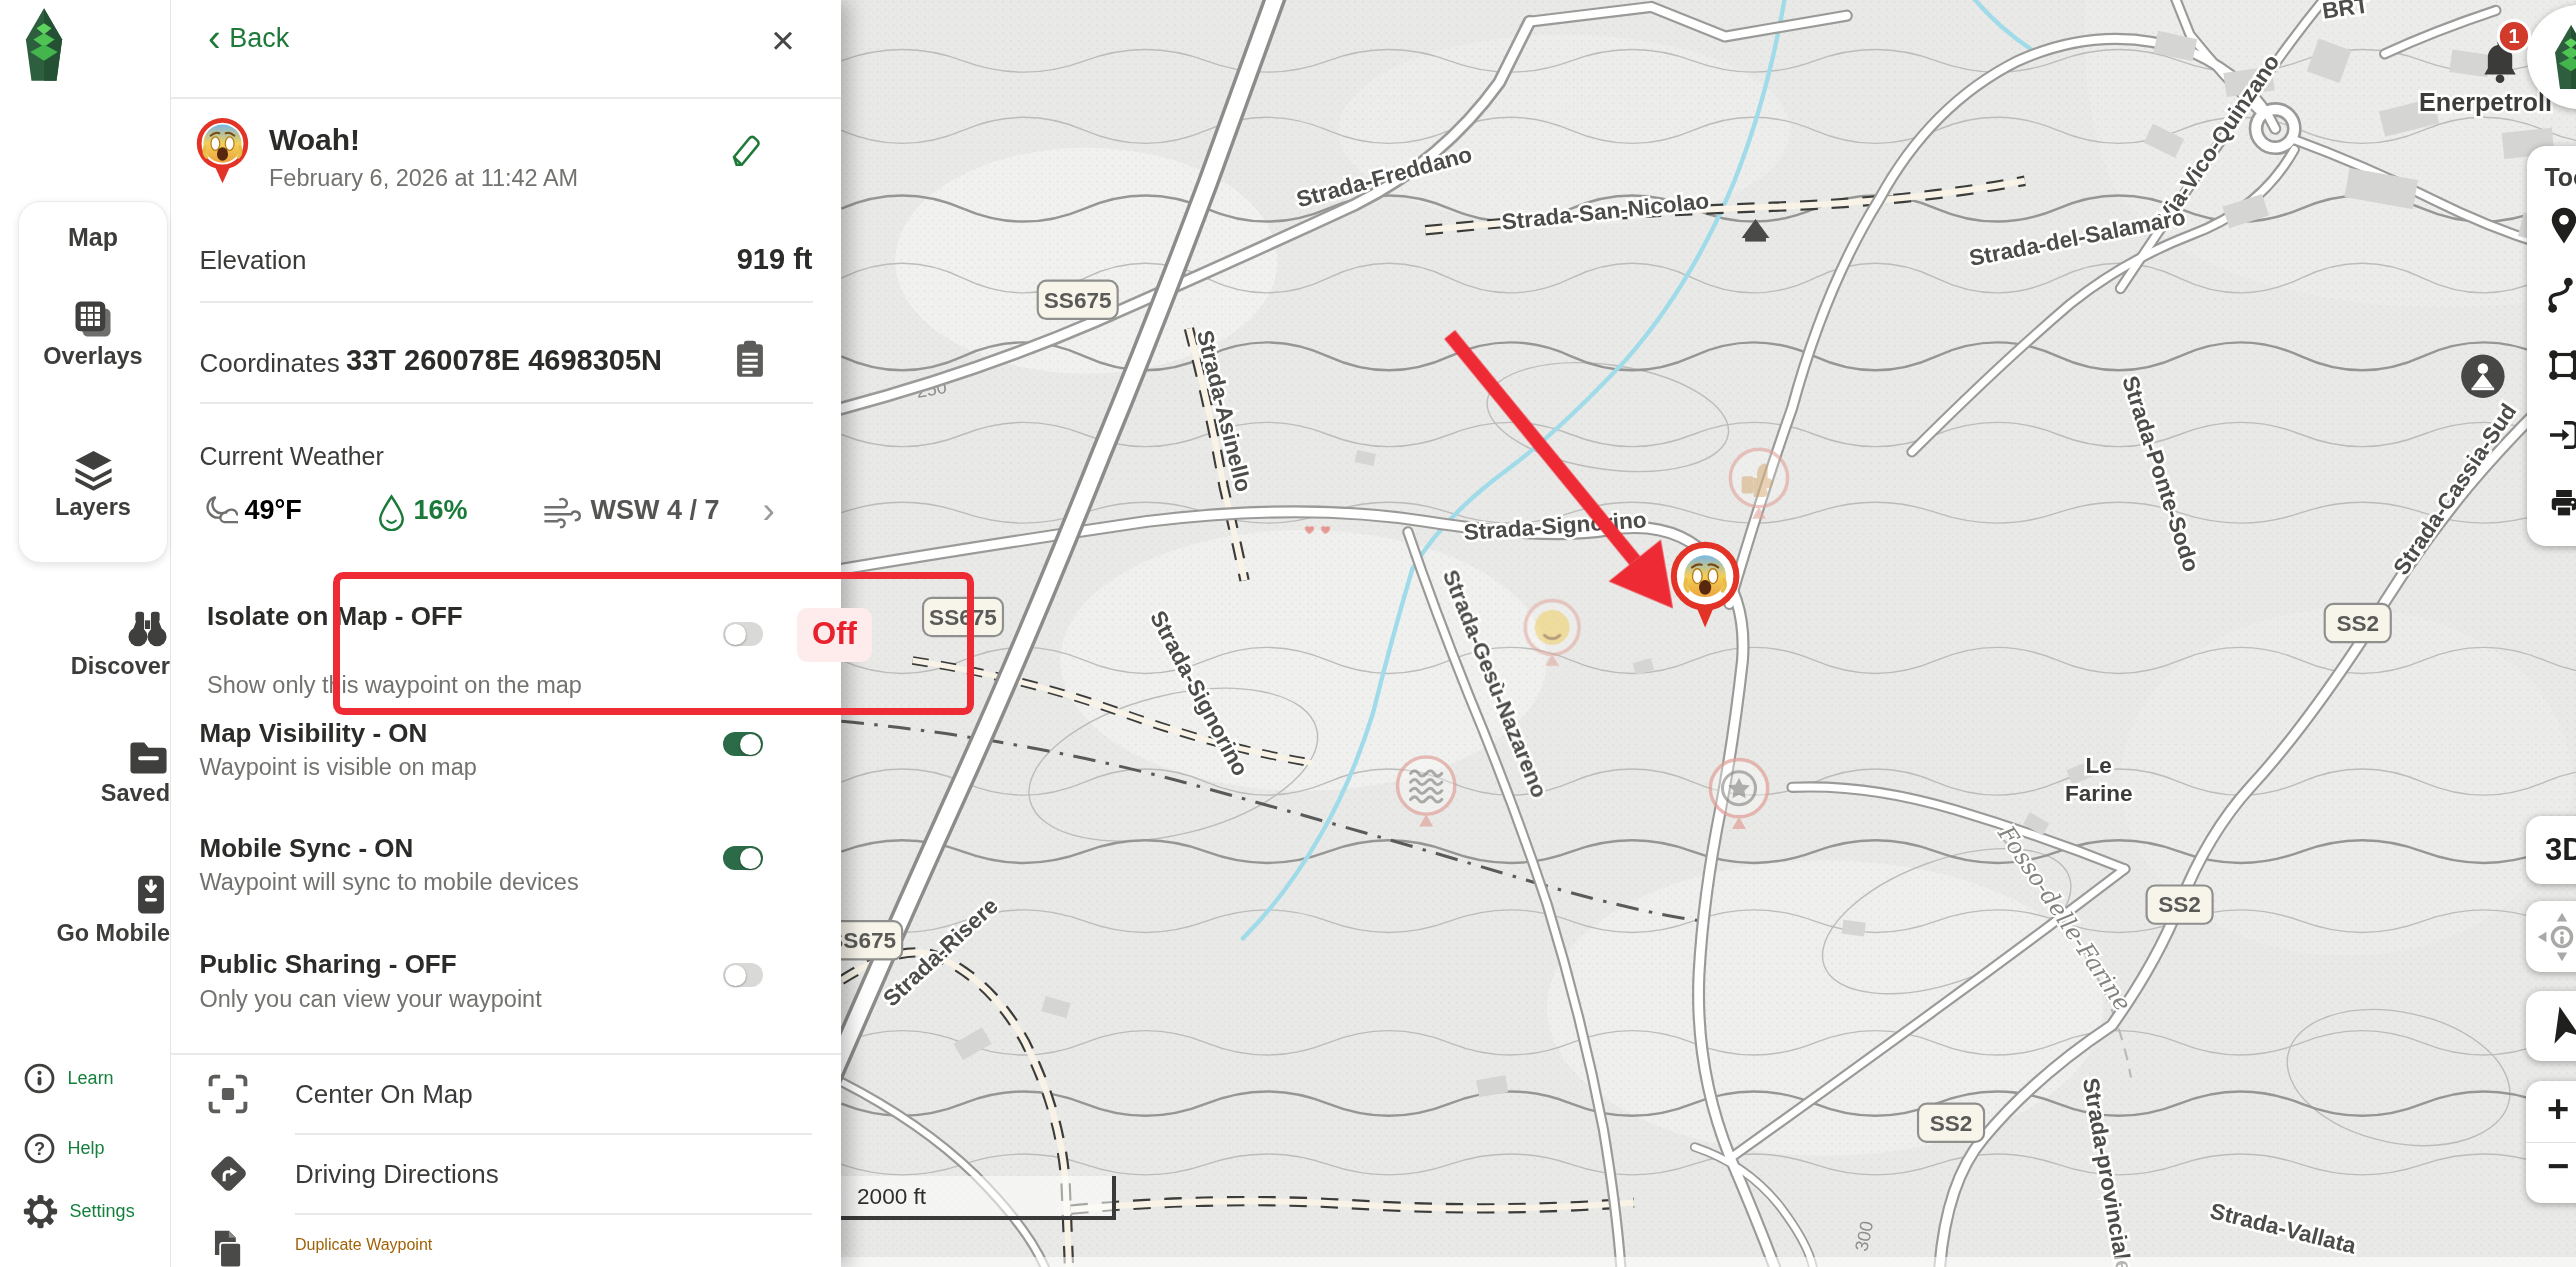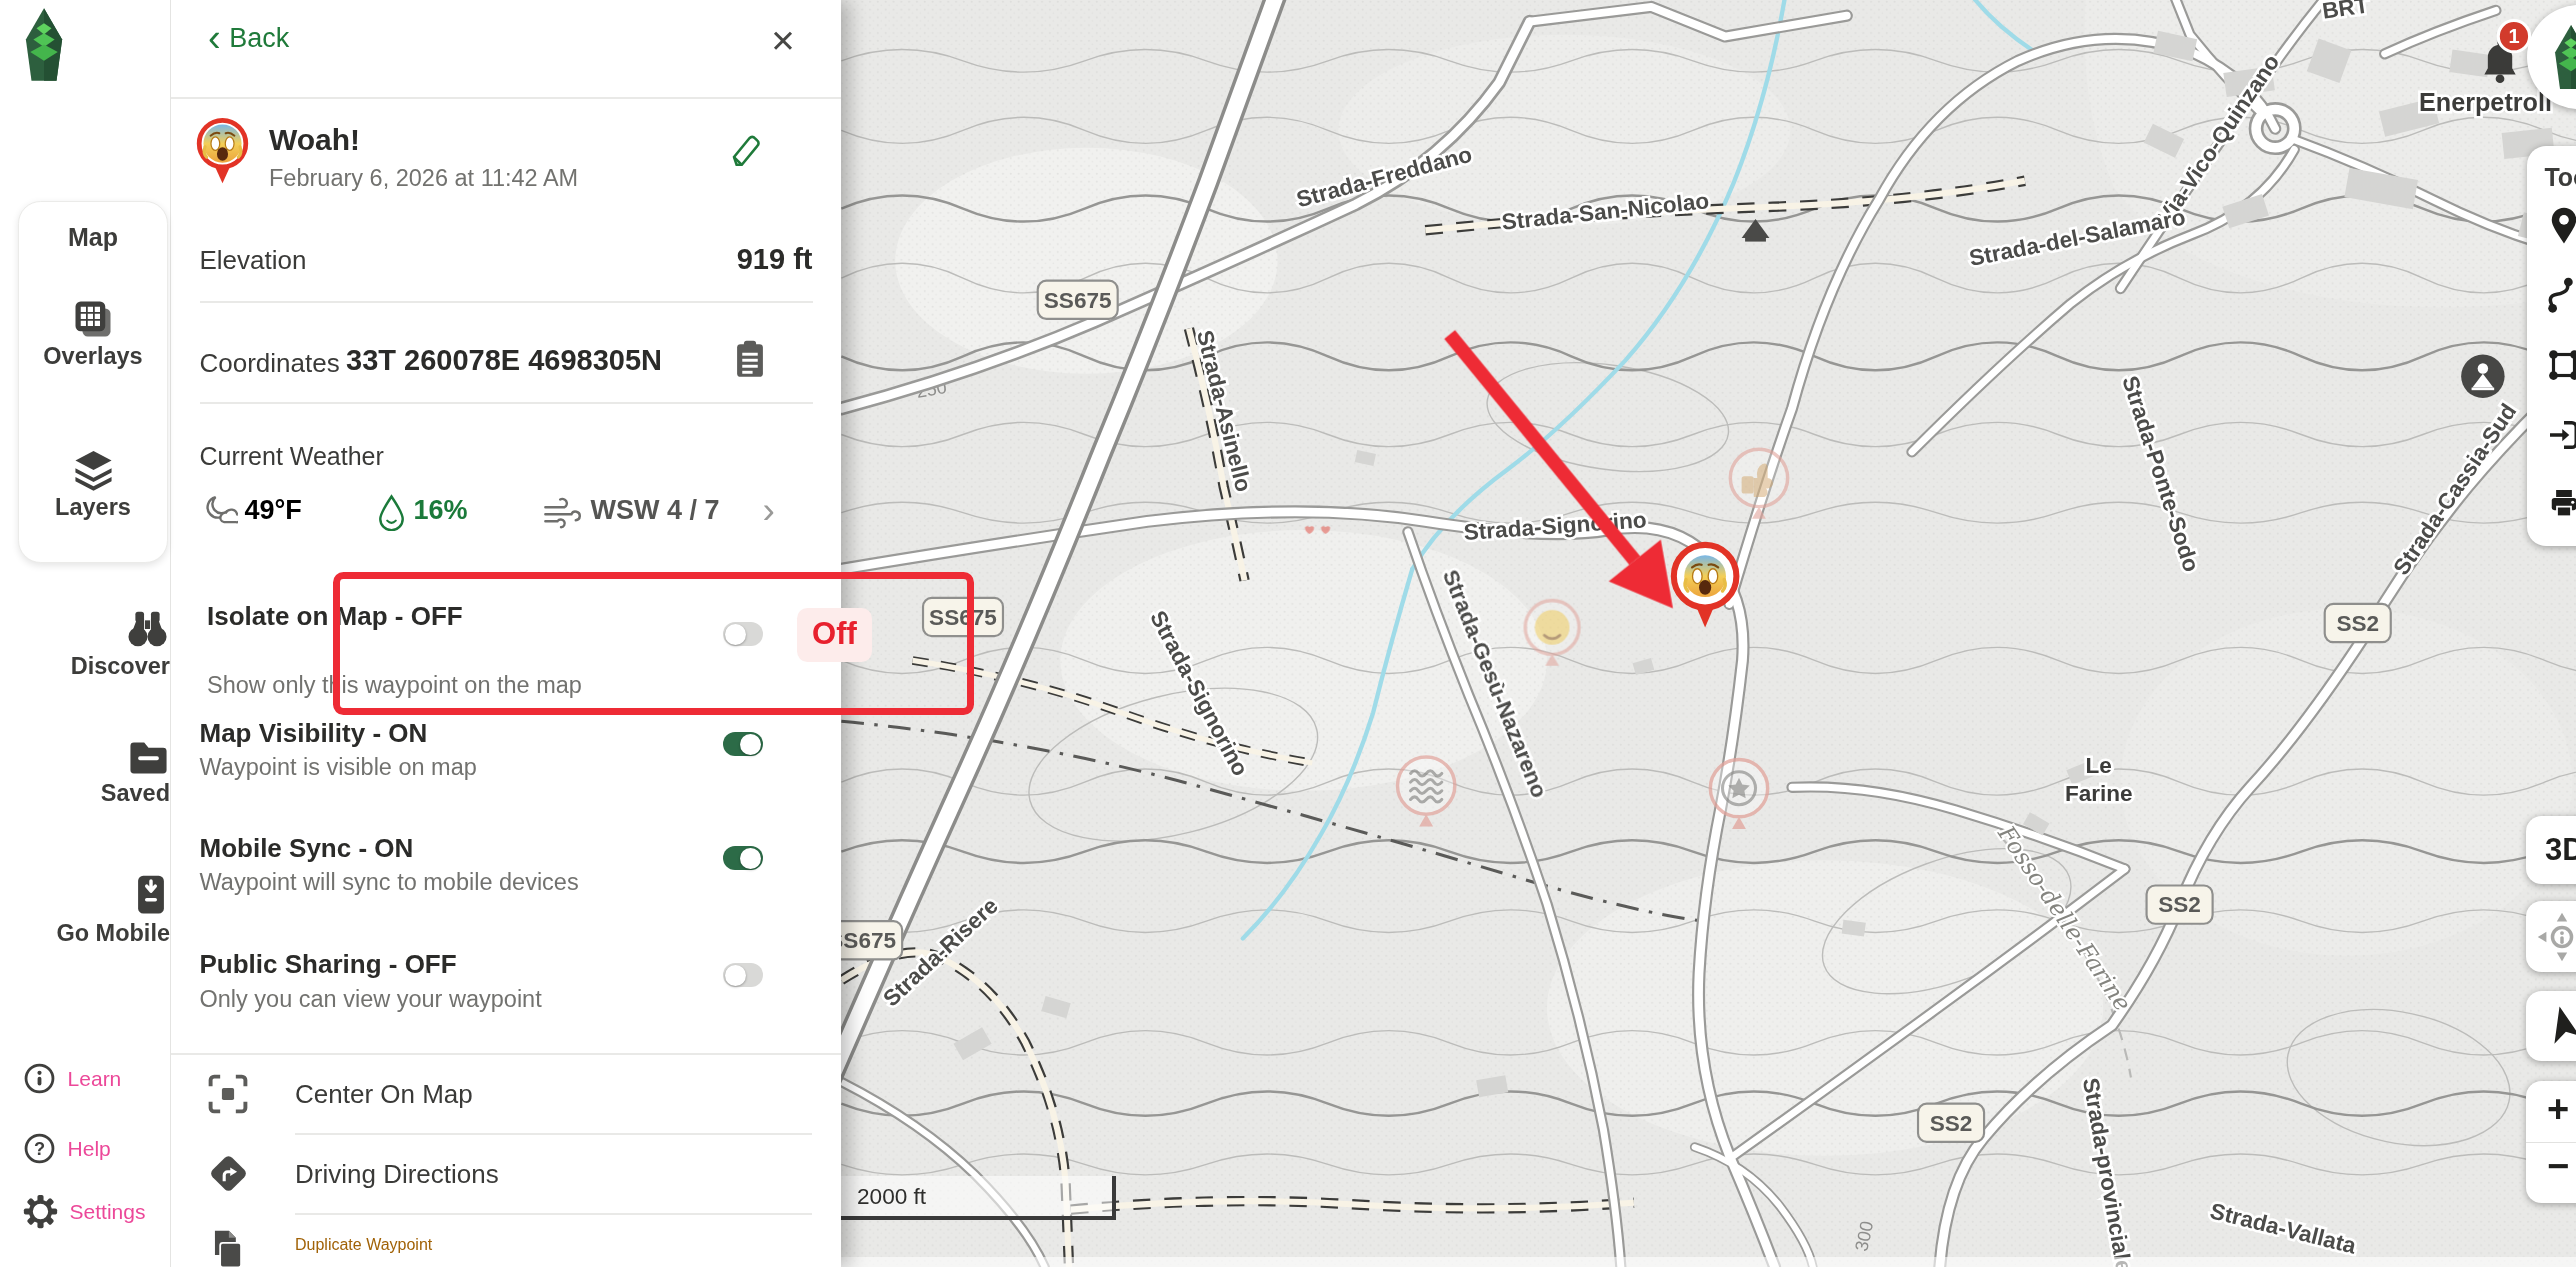--- a/index.html
+++ b/index.html
@@ -40,21 +40,21 @@
   #off-badge{position:absolute;left:627px;top:608px;width:75px;height:54px;background:#fdeceb;border-radius:10.4px;
              color:#e8212e;font-size:31px;font-weight:700;text-align:center;line-height:52px;}
 
   
   #sidebar{position:absolute;left:0;top:0;width:170px;height:1267px;background:#fff;z-index:12;border-right:1.7px solid #e4e4e2;}
   #map-card{position:absolute;left:18px;top:169px;width:148px;height:360px;border:1.7px solid #ebebe9;border-radius:22.6px;
             box-shadow:0 2.6px 7px rgba(0,0,0,.10);background:#fff;margin-top:32px;}
   .side-item{position:absolute;width:170px;text-align:right;cursor:pointer;}
   .side-label{font-size:23.5px;font-weight:600;color:#3c3c3a;}
   .foot-item{position:absolute;left:22.6px;display:flex;align-items:center;gap:12px;cursor:pointer;}
-  .foot-label{font-size:21px;color:#ec4899;}
+  .foot-label{font-size:18px;color:#15803d;}
 </style>
 </head>
 <body>
 
 <svg id="map-svg" width="2576" height="1267" viewBox="0 0 2964 1458">
   <defs>
     <pattern id="stip" width="9" height="9" patternUnits="userSpaceOnUse">
       <circle cx="2" cy="2" r="1.2" fill="#c2c2c0"></circle>
         <circle cx="6" cy="6" r="1" fill="#cfcfcd"></circle>
     </pattern>

